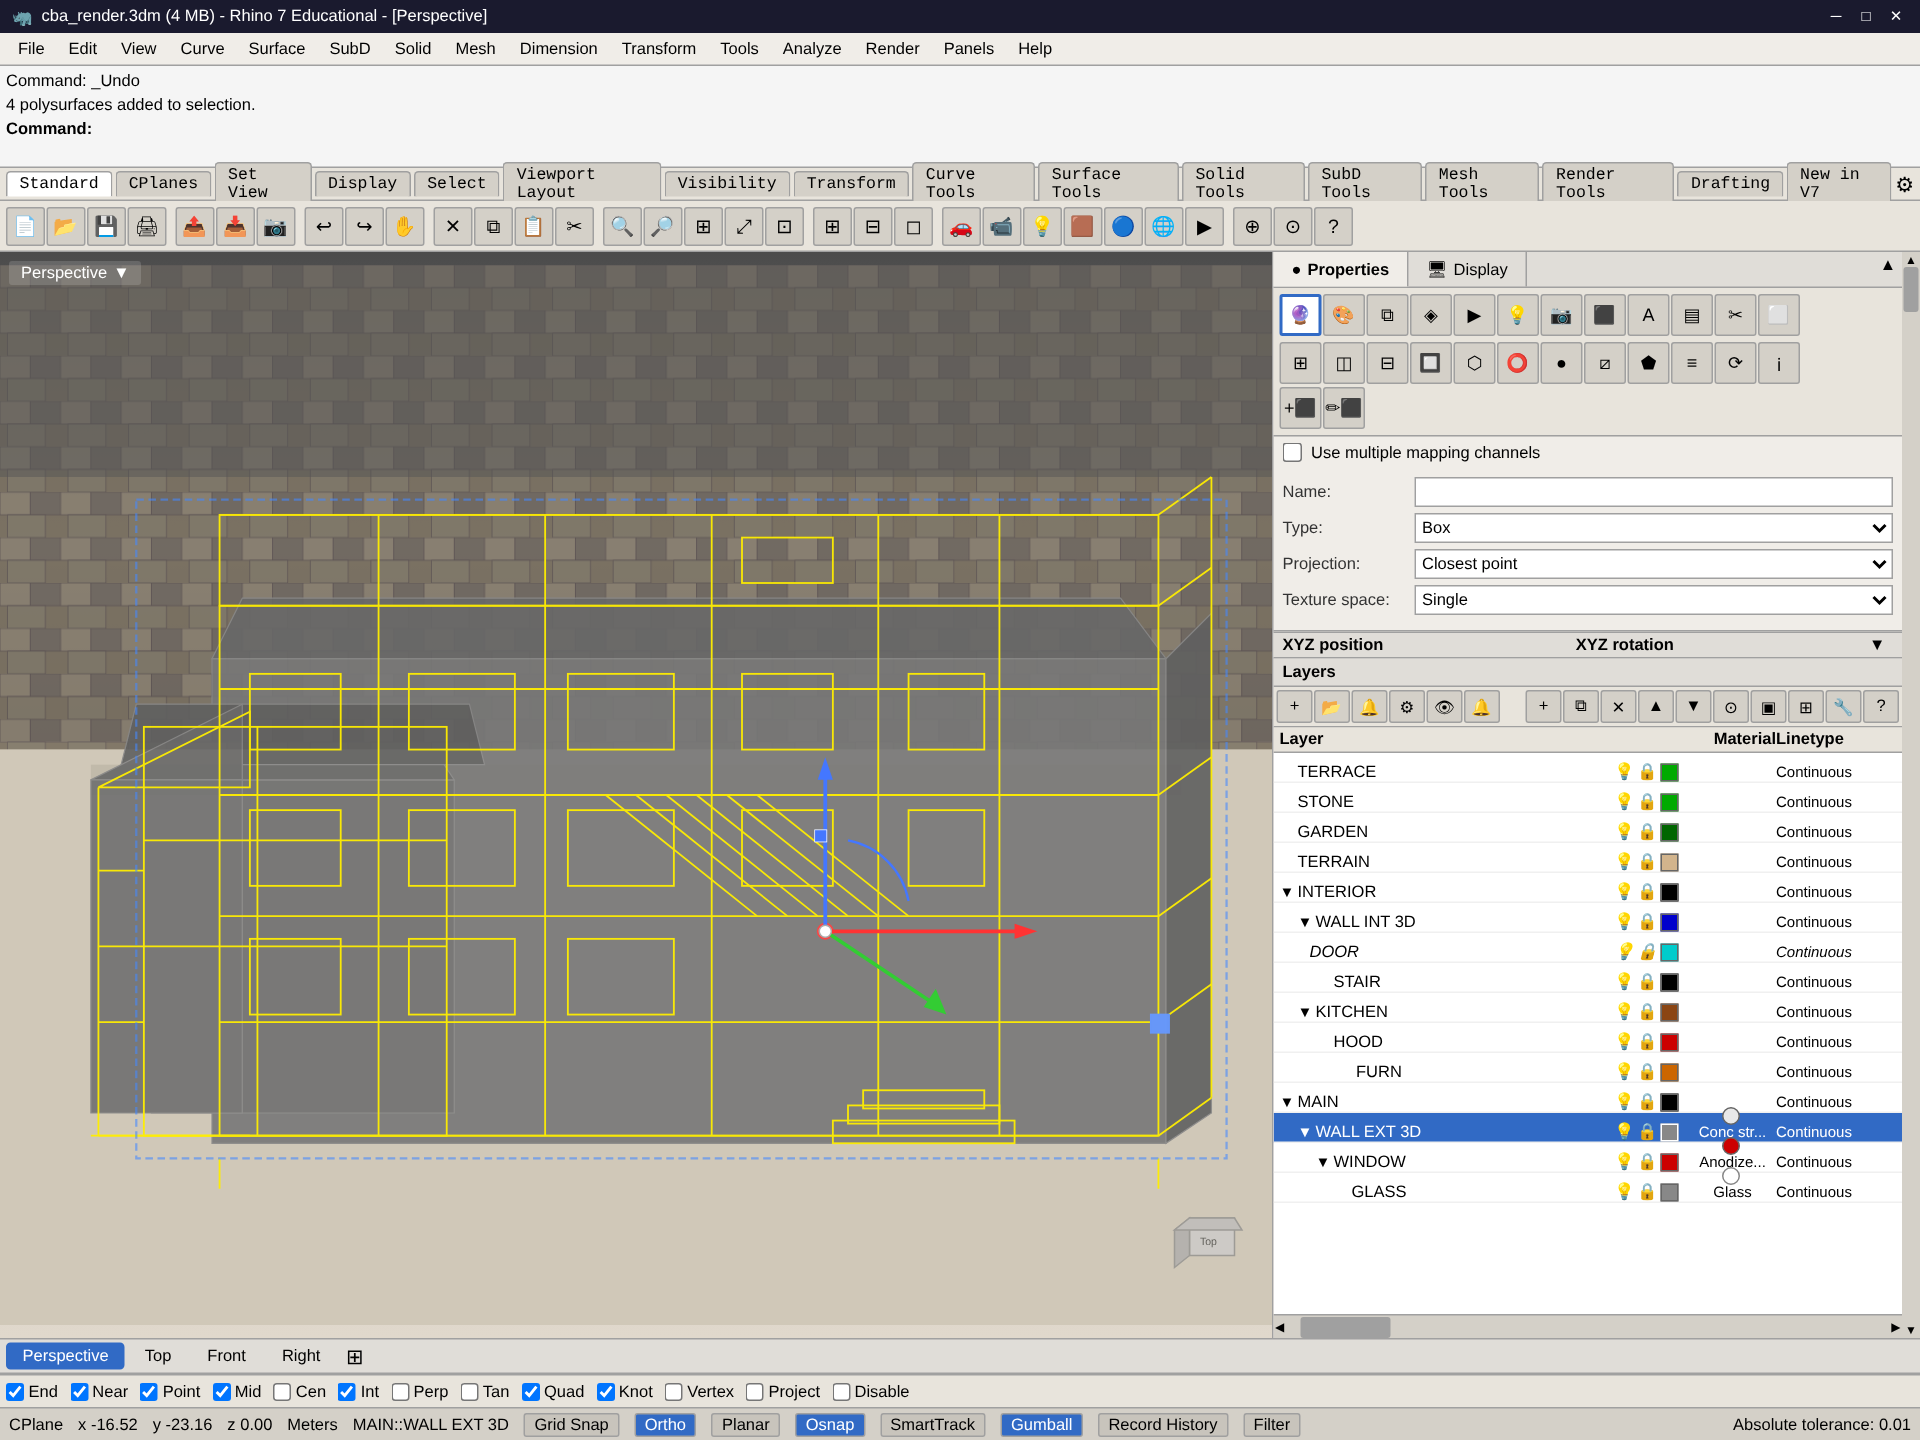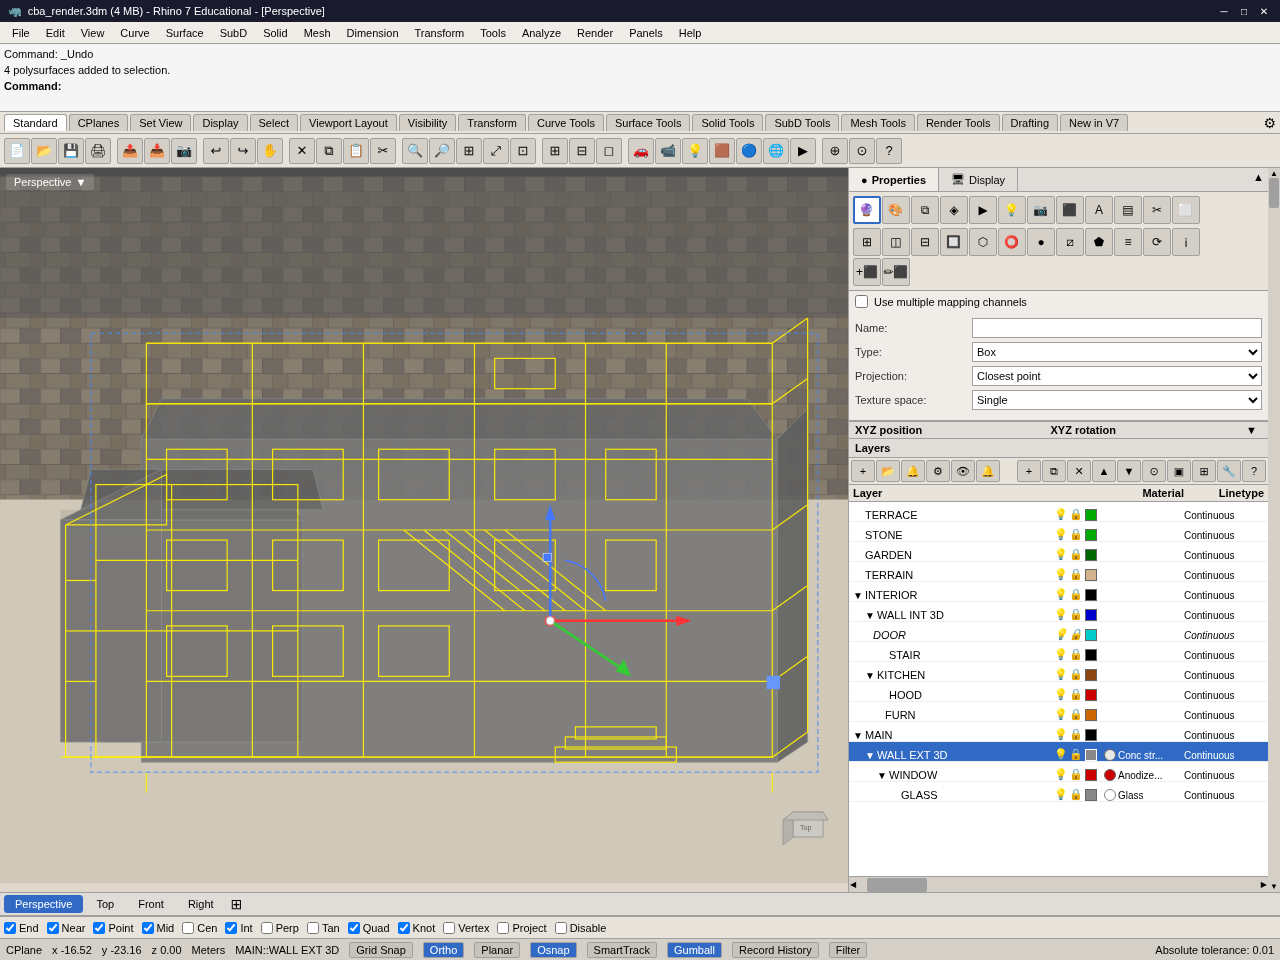--- a/index.html
+++ b/index.html
@@ -55,20 +55,21 @@
       gap: 2px;
     }
     .toolbar-tab {
       padding: 2px 8px;
       font-size: 11px;
       cursor: pointer;
       background: #d4d0c8;
       border: 1px solid #a0a0a0;
       border-bottom: none;
       border-radius: 3px 3px 0 0;
+      font-family: Liberation Mono, monospace;
     }
     .toolbar-tab.active { background: #fff; }
 
     #toolbar-icons {
       height: 34px;
       background: #e8e4dc;
       border-bottom: 1px solid #a0a0a0;
       display: flex;
       align-items: center;
       padding: 2px 4px;
@@ -154,21 +155,21 @@
     #texture-section {
       padding: 6px;
       border-bottom: 1px solid #a0a0a0;
     }
     .prop-row {
       display: flex;
       align-items: center;
       margin-bottom: 4px;
     }
     .prop-label {
-      width: 117px;
+      width: 88px;
       font-size: 11px;
       color: #333;
     }
     .prop-select {
       flex: 1;
       font-size: 11px;
       height: 20px;
       border: 1px solid #a0a0a0;
       background: #fff;
     }
@@ -224,21 +225,21 @@
     #layers-columns {
       display: flex;
       background: #e8e4dc;
       border-bottom: 1px solid #a0a0a0;
       padding: 2px 4px;
       font-size: 11px;
       font-weight: bold;
     }
     .layer-col-name { flex: 1; }
     .layer-col-mat { width: 80px; text-align: right; }
-    .layer-col-lt { width: 80px; text-align: right; }
+    .layer-col-lt { width: 80px; text-align: left; }
 
     #layers-list {
       flex: 1;
       overflow-y: auto;
       background: #fff;
     }
     .layer-row {
       display: flex;
       align-items: flex-end;
       height: 20px;
@@ -246,21 +247,21 @@
       padding: 0 4px;
       cursor: pointer;
       font-size: 11px;
     }
     .layer-row.selected { background: #316ac5; color: #fff; }
     .layer-row.selected .layer-color-box { border-color: #fff; }
     .layer-expand { width: 12px; cursor: pointer; font-size: 10px; }
     .layer-name { flex: 1; }
     .layer-icons { display: flex; align-items: center; gap: 2px; width: 50px; }
     .layer-color-box { width: 12px; height: 12px; border: 1px solid #666; display: inline-block; }
-    .layer-mat { width: 80px; font-size: 10px; overflow: hidden; text-overflow: ellipsis; white-space: nowrap; }
+    .layer-mat { width: 58px; font-size: 10px; overflow: hidden; text-overflow: ellipsis; white-space: nowrap; flex-direction: column; }
     .layer-lt { width: 80px; font-size: 10px; }
     .layer-mat-icon { width: 12px; height: 12px; border-radius: 50%; border: 1px solid #666; display: inline-block; margin-right: 2px; }
 
     
     #layers-scrollbar {
       height: 16px;
       background: #d4d0c8;
       border-top: 1px solid #a0a0a0;
       display: flex;
       align-items: center;
@@ -905,21 +906,21 @@
             <span class="layer-name">HOOD</span>
             <span class="layer-icons">
               <span>💡</span>
               <span>🔒</span>
               <span class="layer-color-box swatch-red"></span>
             </span>
             <span class="layer-mat"></span>
             <span class="layer-lt">Continuous</span>
           </div>
 
-          <div class="layer-row" style="padding-left:24px;">
+          <div class="layer-row" style="padding-left:43px;">
             <span class="layer-expand"> </span>
             <span class="layer-name">FURN</span>
             <span class="layer-icons">
               <span>💡</span>
               <span>🔒</span>
               <span class="layer-color-box swatch-orange"></span>
             </span>
             <span class="layer-mat"></span>
             <span class="layer-lt">Continuous</span>
           </div>

